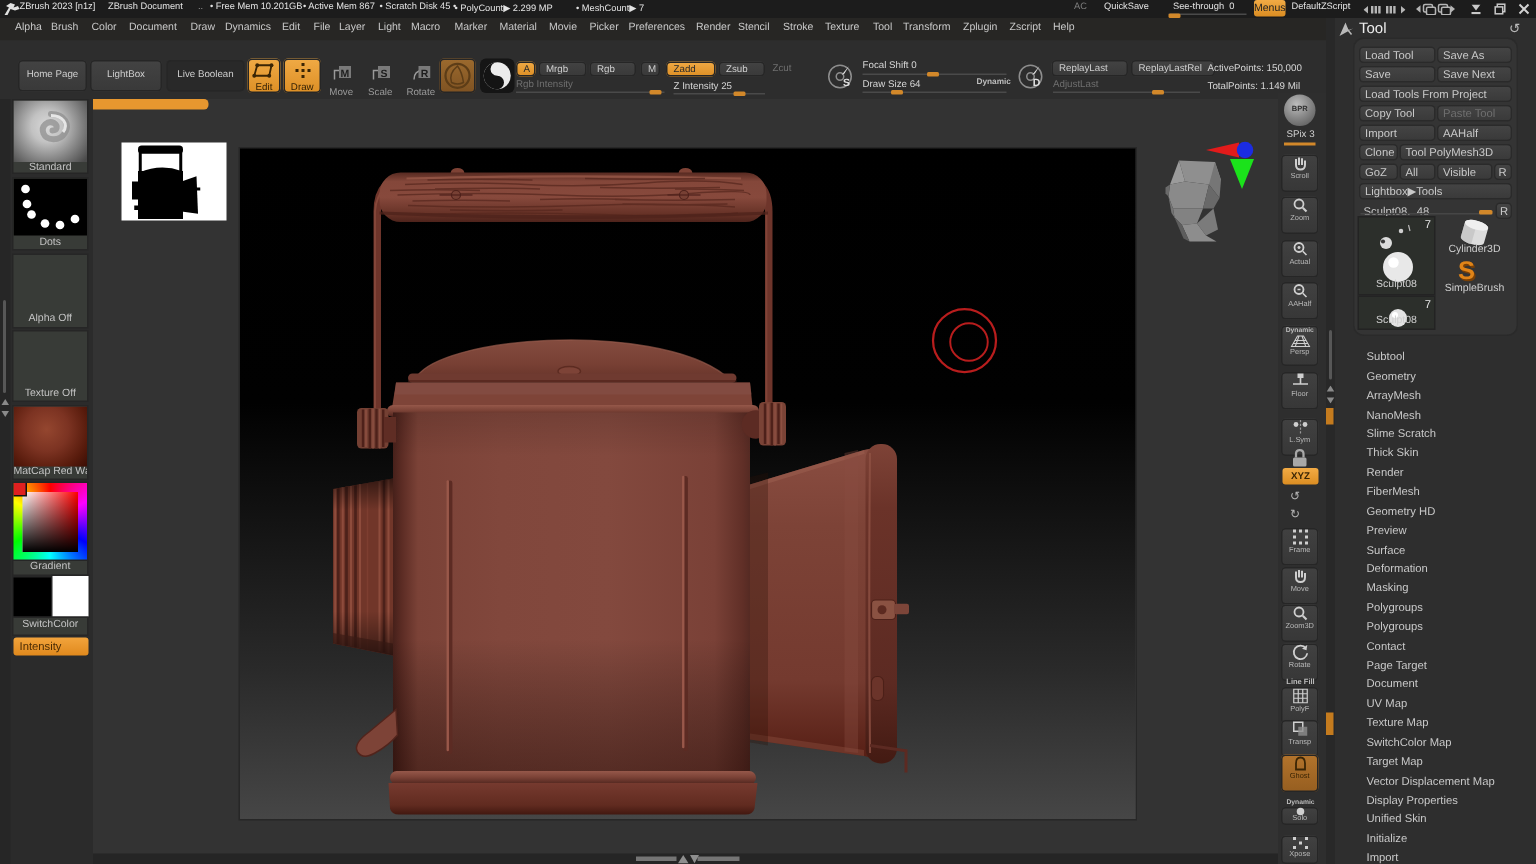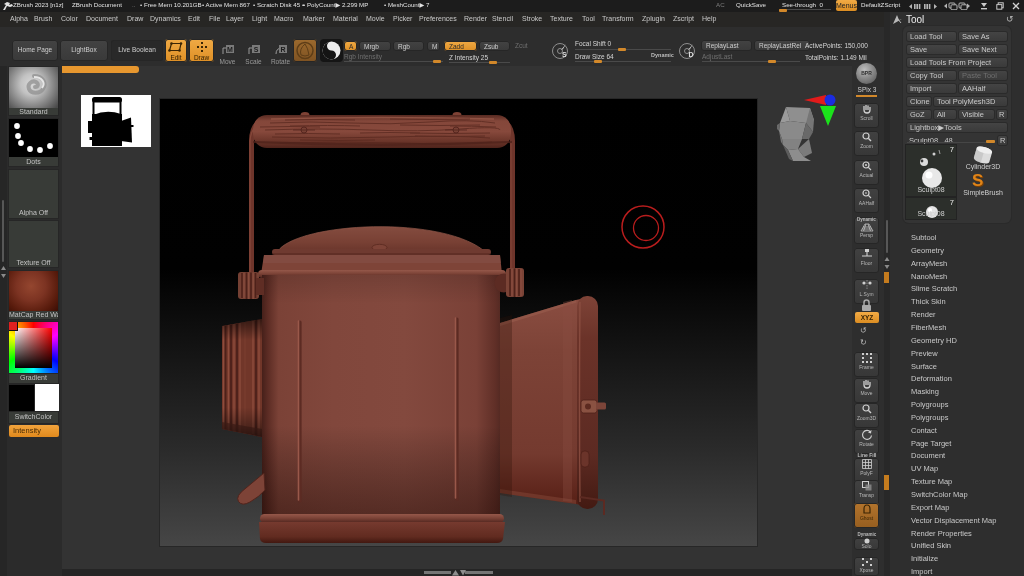--- a/index.html
+++ b/index.html
@@ -715,20 +715,20 @@
     <div class="plist" style="top:362.3px">Deformation</div>
     <div class="plist" style="top:375.2px">Masking</div>
     <div class="plist" style="top:388px">Polygroups</div>
     <div class="plist" style="top:400.9px">Polygroups</div>
     <div class="plist" style="top:413.7px">Contact</div>
     <div class="plist" style="top:426.6px">Page Target</div>
     <div class="plist" style="top:439.4px">Document</div>
     <div class="plist" style="top:452.3px">UV Map</div>
     <div class="plist" style="top:465.1px">Texture Map</div>
     <div class="plist" style="top:478px">SwitchColor Map</div>
-    <div class="plist" style="top:490.8px">Export Map</div>
+    <div class="plist" style="top:490.8px">Target Map</div>
     <div class="plist" style="top:503.7px">Vector Displacement Map</div>
-    <div class="plist" style="top:516.5px">Render Properties</div>
+    <div class="plist" style="top:516.5px">Display Properties</div>
     <div class="plist" style="top:529.4px">Unified Skin</div>
     <div class="plist" style="top:542.2px">Initialize</div>
     <div class="plist" style="top:555.1px">Import</div>
   </div>
 </div>
 
 </body></html>

